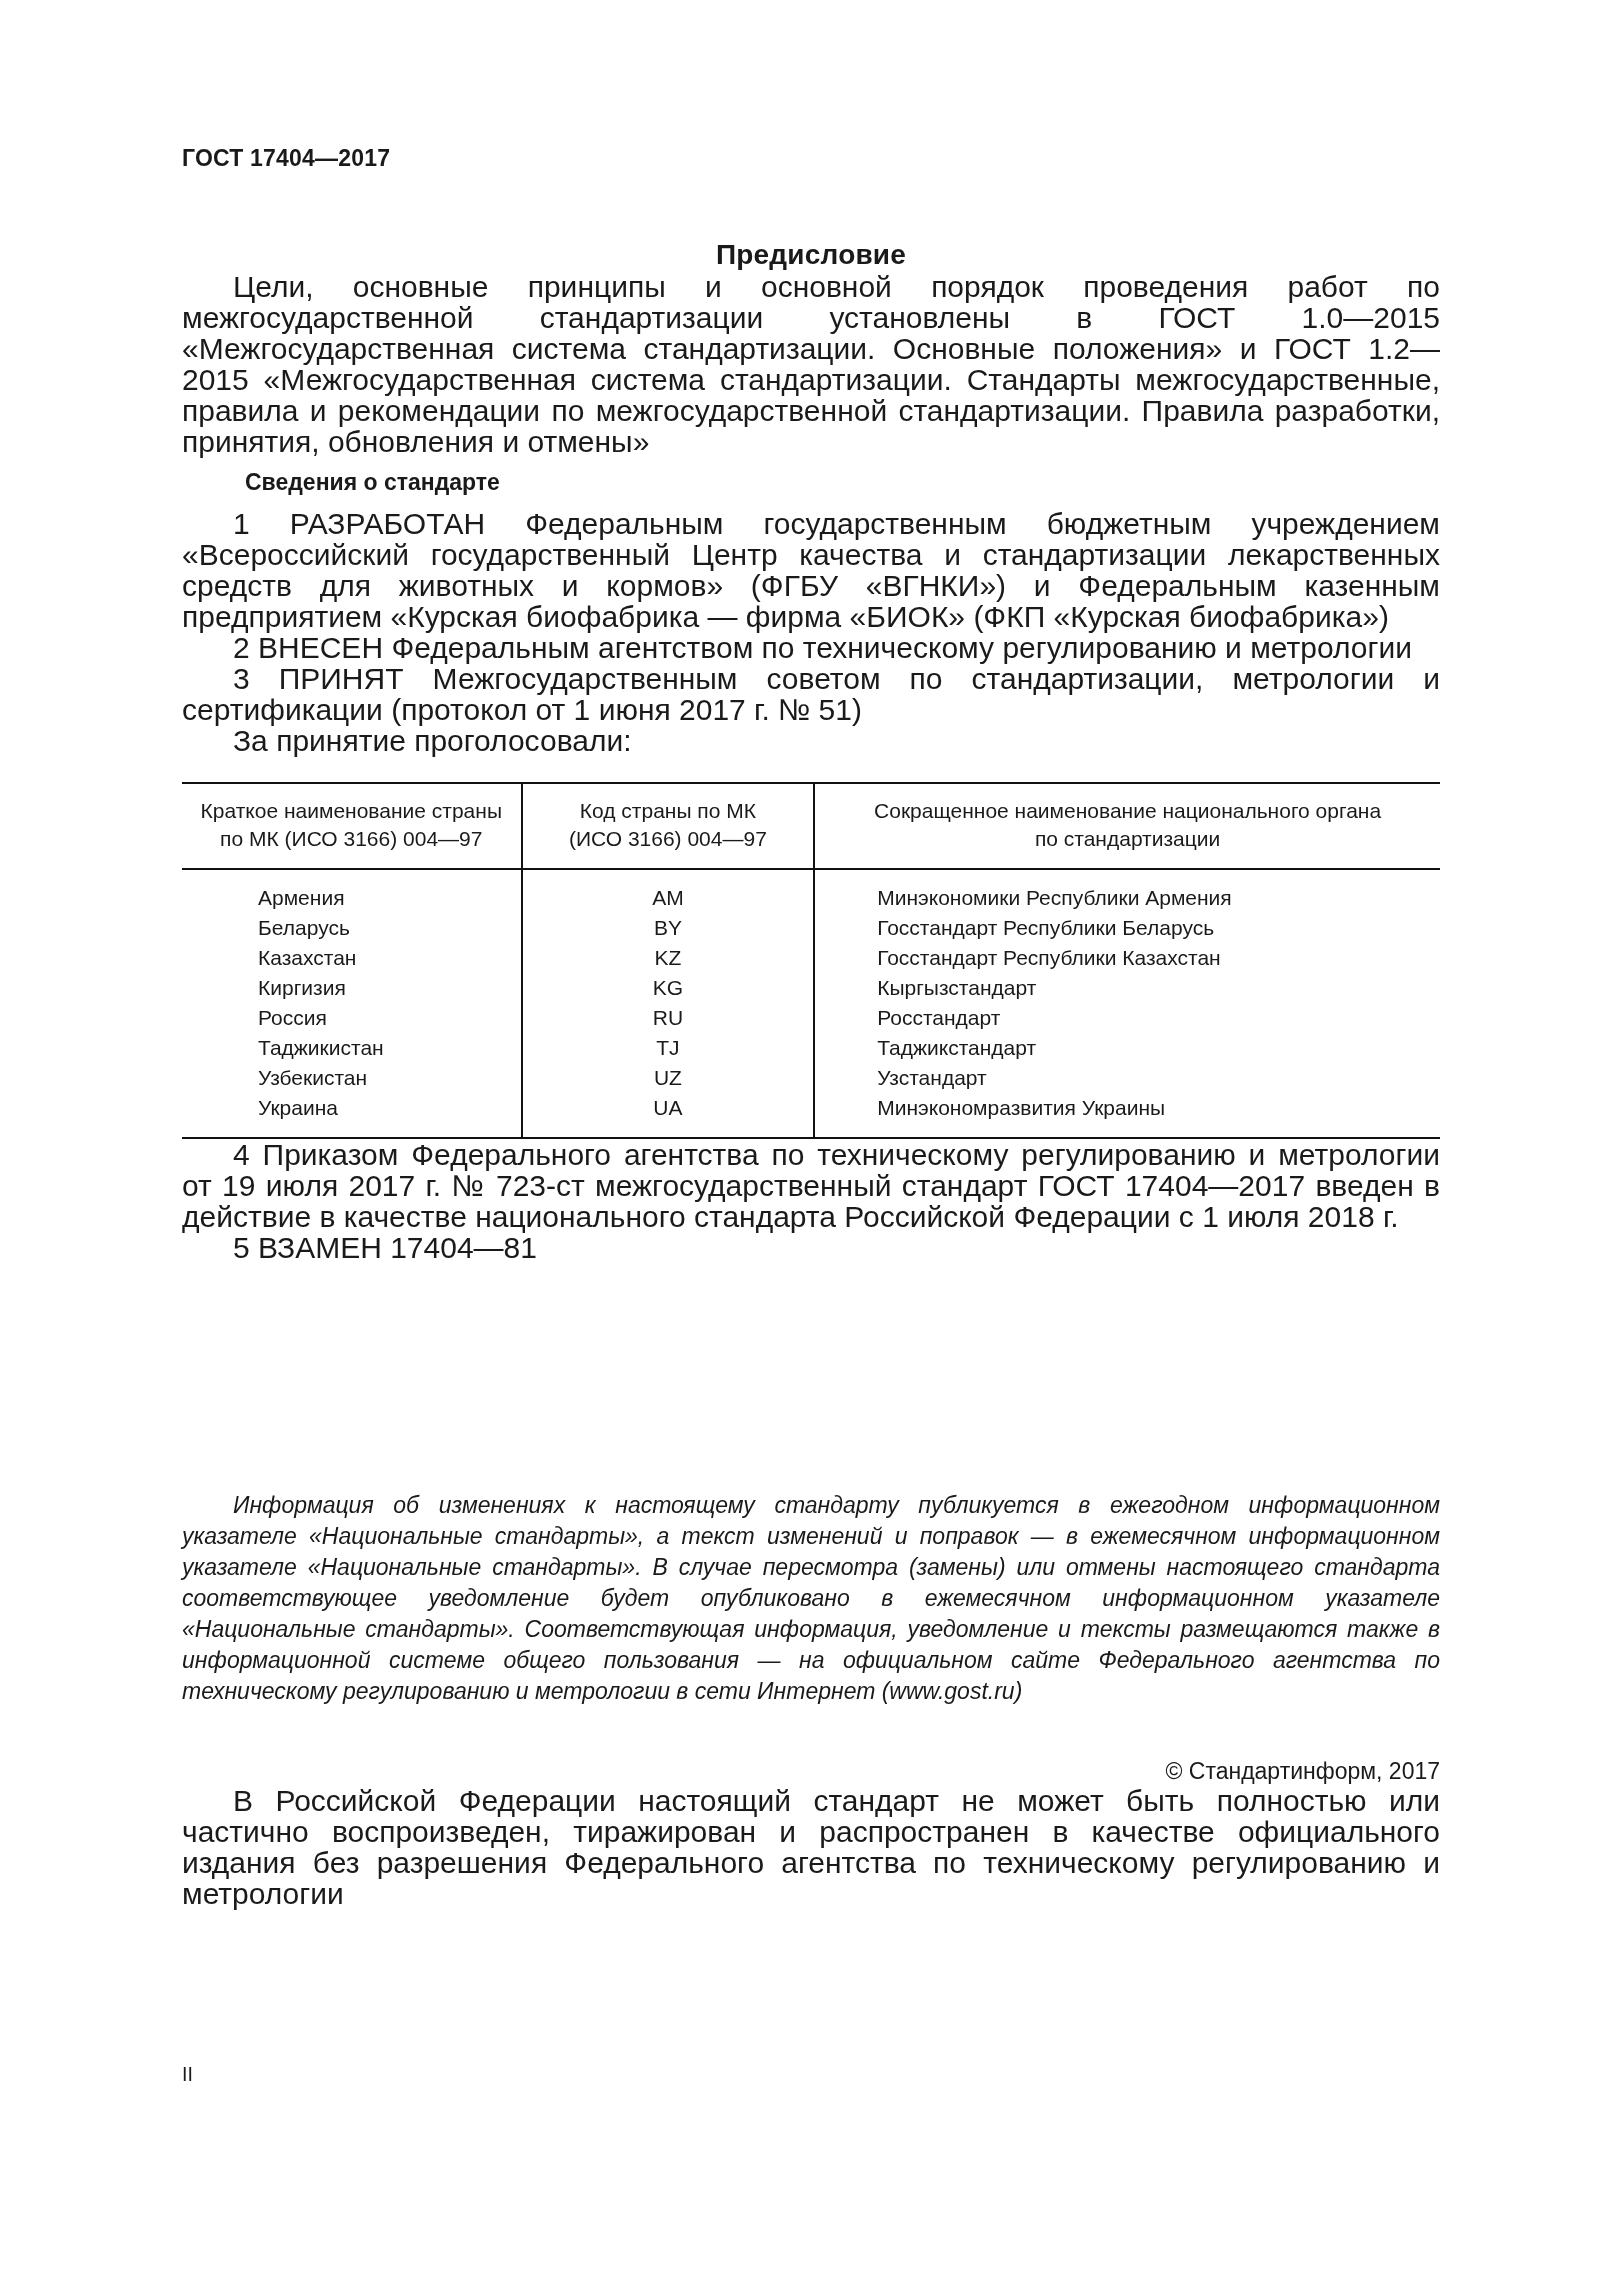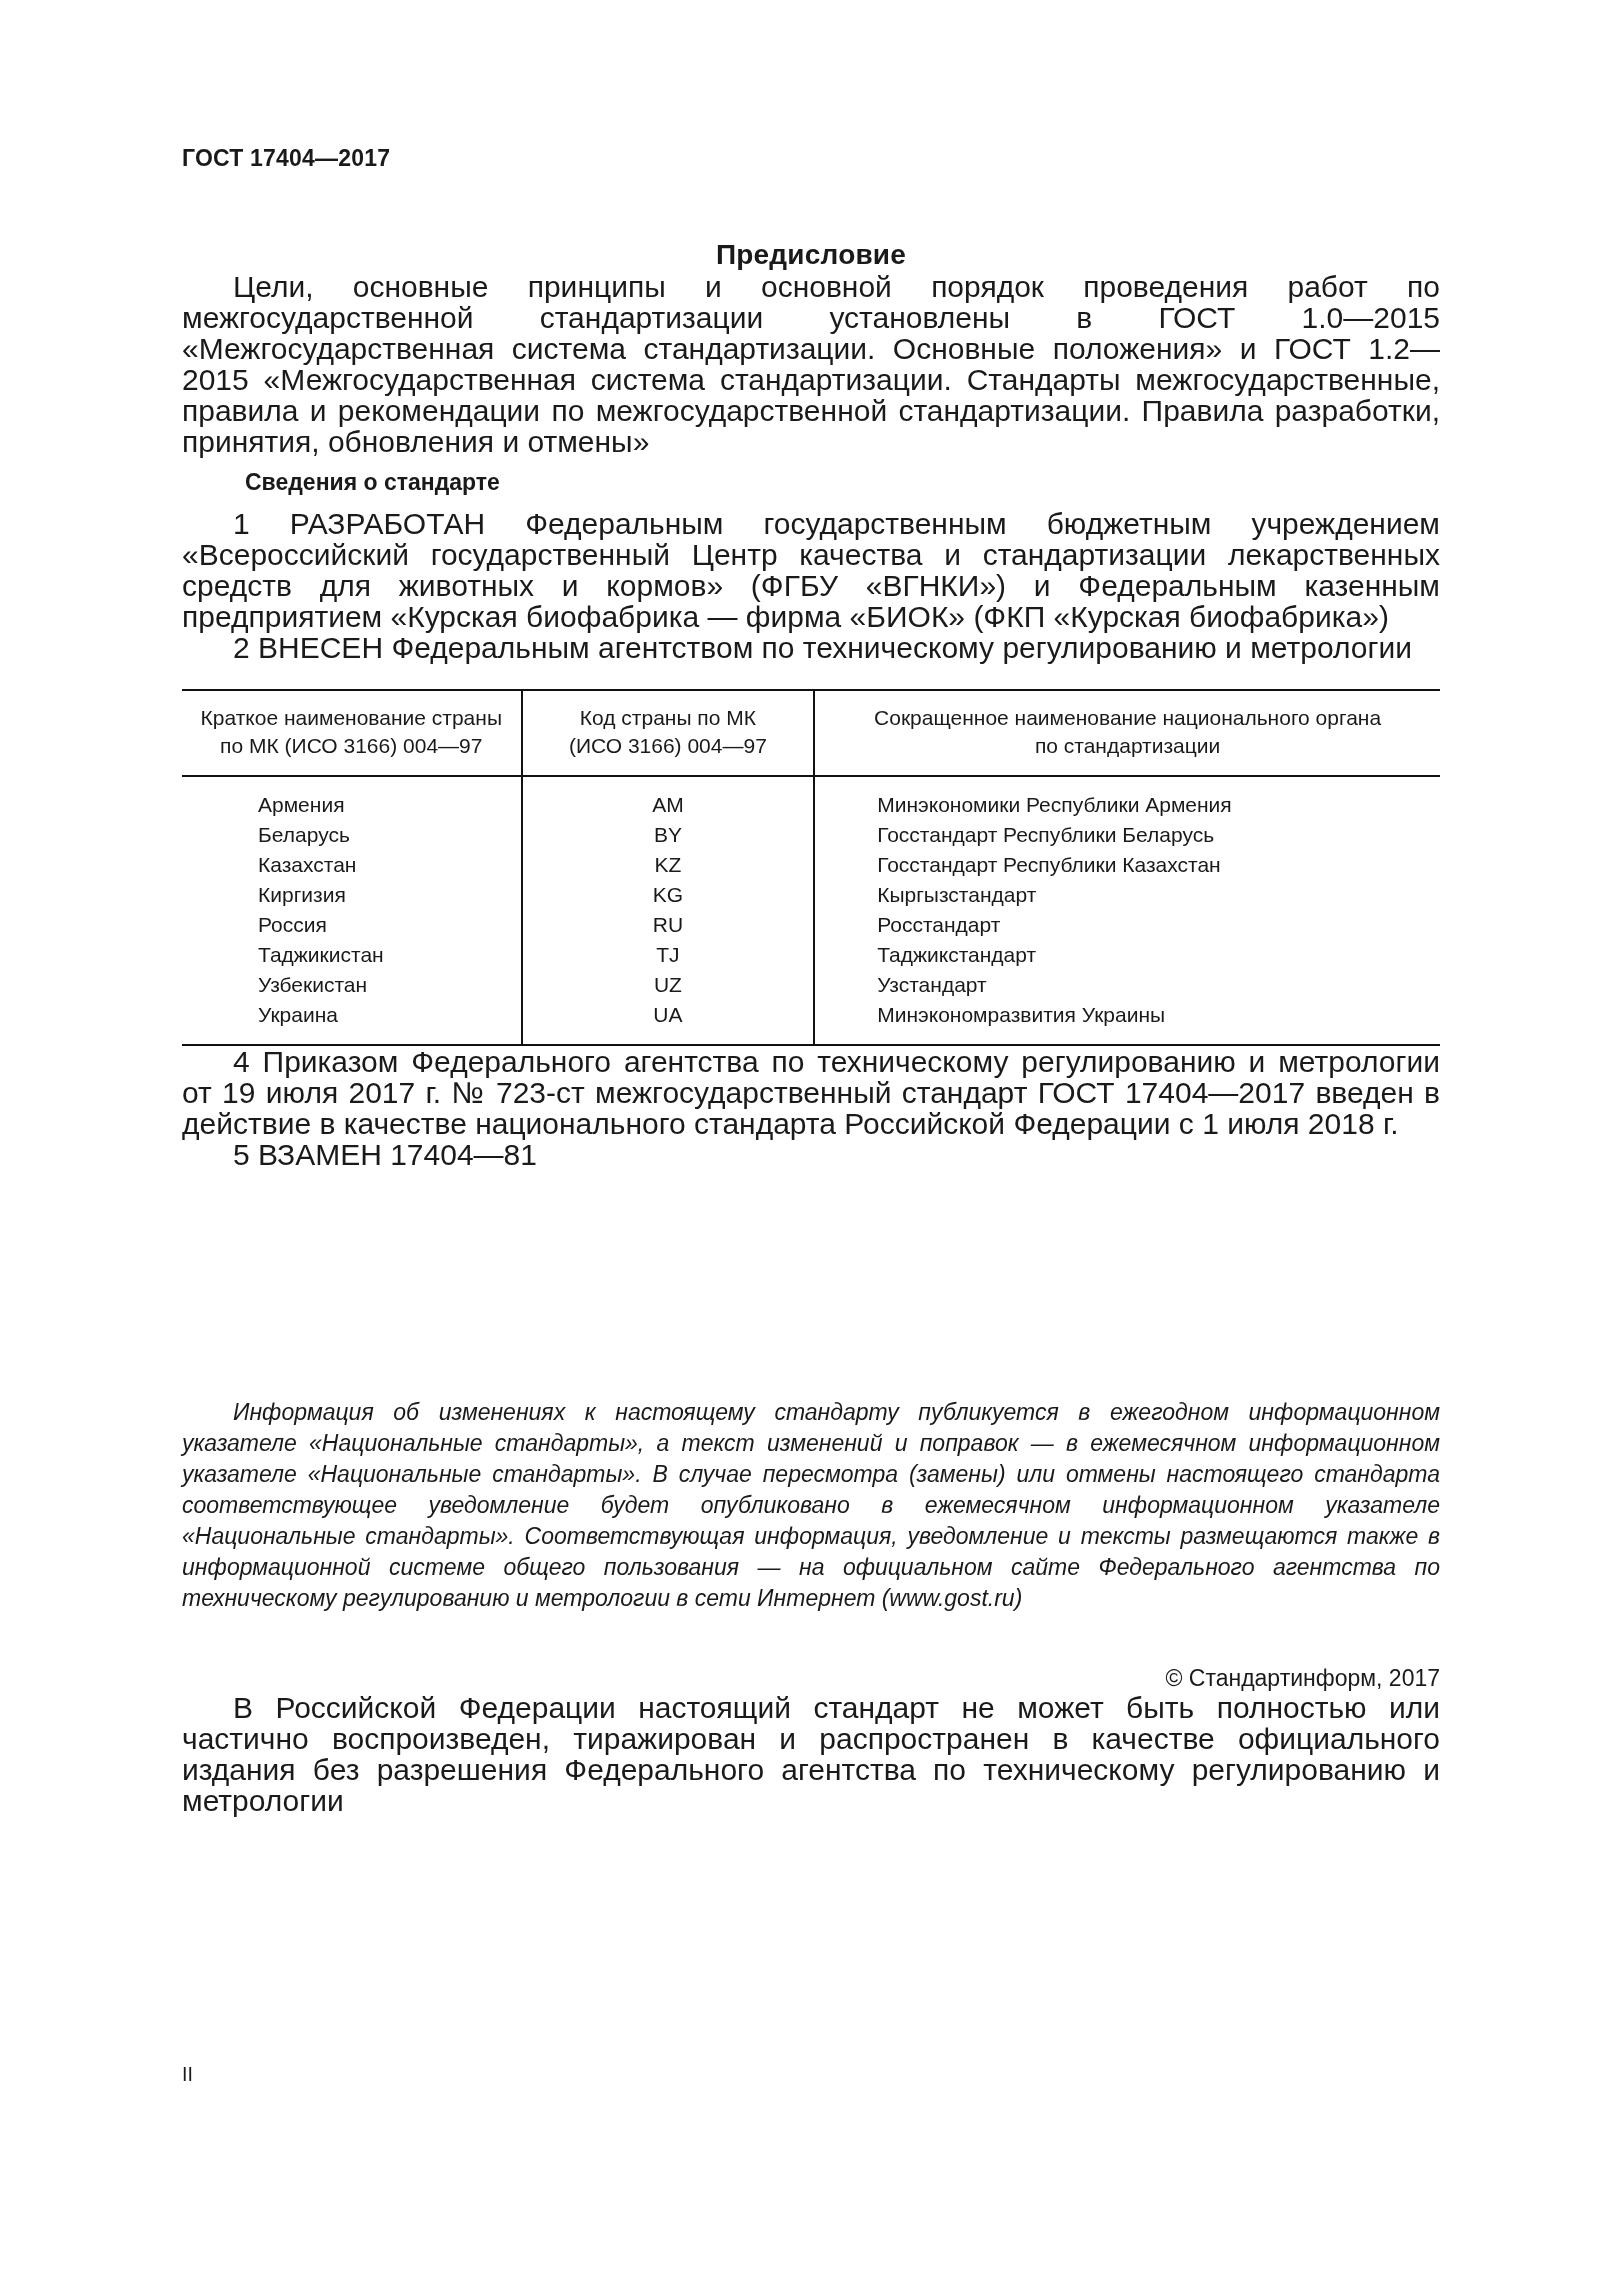--- a/index.html
+++ b/index.html
@@ -151,21 +151,23 @@
     <h1 class="doc-title">Предисловие</h1>
 
     <p class="body-text indent gap-lg">Цели, основные принципы и основной порядок проведения работ по межгосударственной стандартизации установлены в ГОСТ 1.0—2015 «Межгосударственная система стандартизации. Основные положения» и ГОСТ 1.2—2015 «Межгосударственная система стандартизации. Стандарты межгосударственные, правила и рекомендации по межгосударственной стандартизации. Правила разработки, принятия, обновления и отмены»</p>
 
     <p class="section-label gap-md">Сведения о стандарте</p>
 
     <p class="body-text indent gap-md">1 РАЗРАБОТАН Федеральным государственным бюджетным учреждением «Всероссийский государственный Центр качества и стандартизации лекарственных средств для животных и кормов» (ФГБУ «ВГНКИ») и Федеральным казенным предприятием «Курская биофабрика — фирма «БИОК» (ФКП «Курская биофабрика»)</p>
 
     <p class="body-text indent gap-md">2 ВНЕСЕН Федеральным агентством по техническому регулированию и метрологии</p>
 
-
+    <p class="body-text indent gap-md">3 ПРИНЯТ Межгосударственным советом по стандартизации, метрологии и сертификации (протокол от 1 июня 2017 г. № 51)</p>
+
+    <p class="body-text indent gap-sm">За принятие проголосовали:</p>
 
     <div class="vote-table-wrap">
       <table class="vote-table vt-outer">
         <thead>
           <tr>
             <th class="col1">
               <span class="cellline">Краткое наименование страны</span>
               <span class="cellline">по МК (ИСО 3166) 004—97</span>
             </th>
             <th class="col2">

